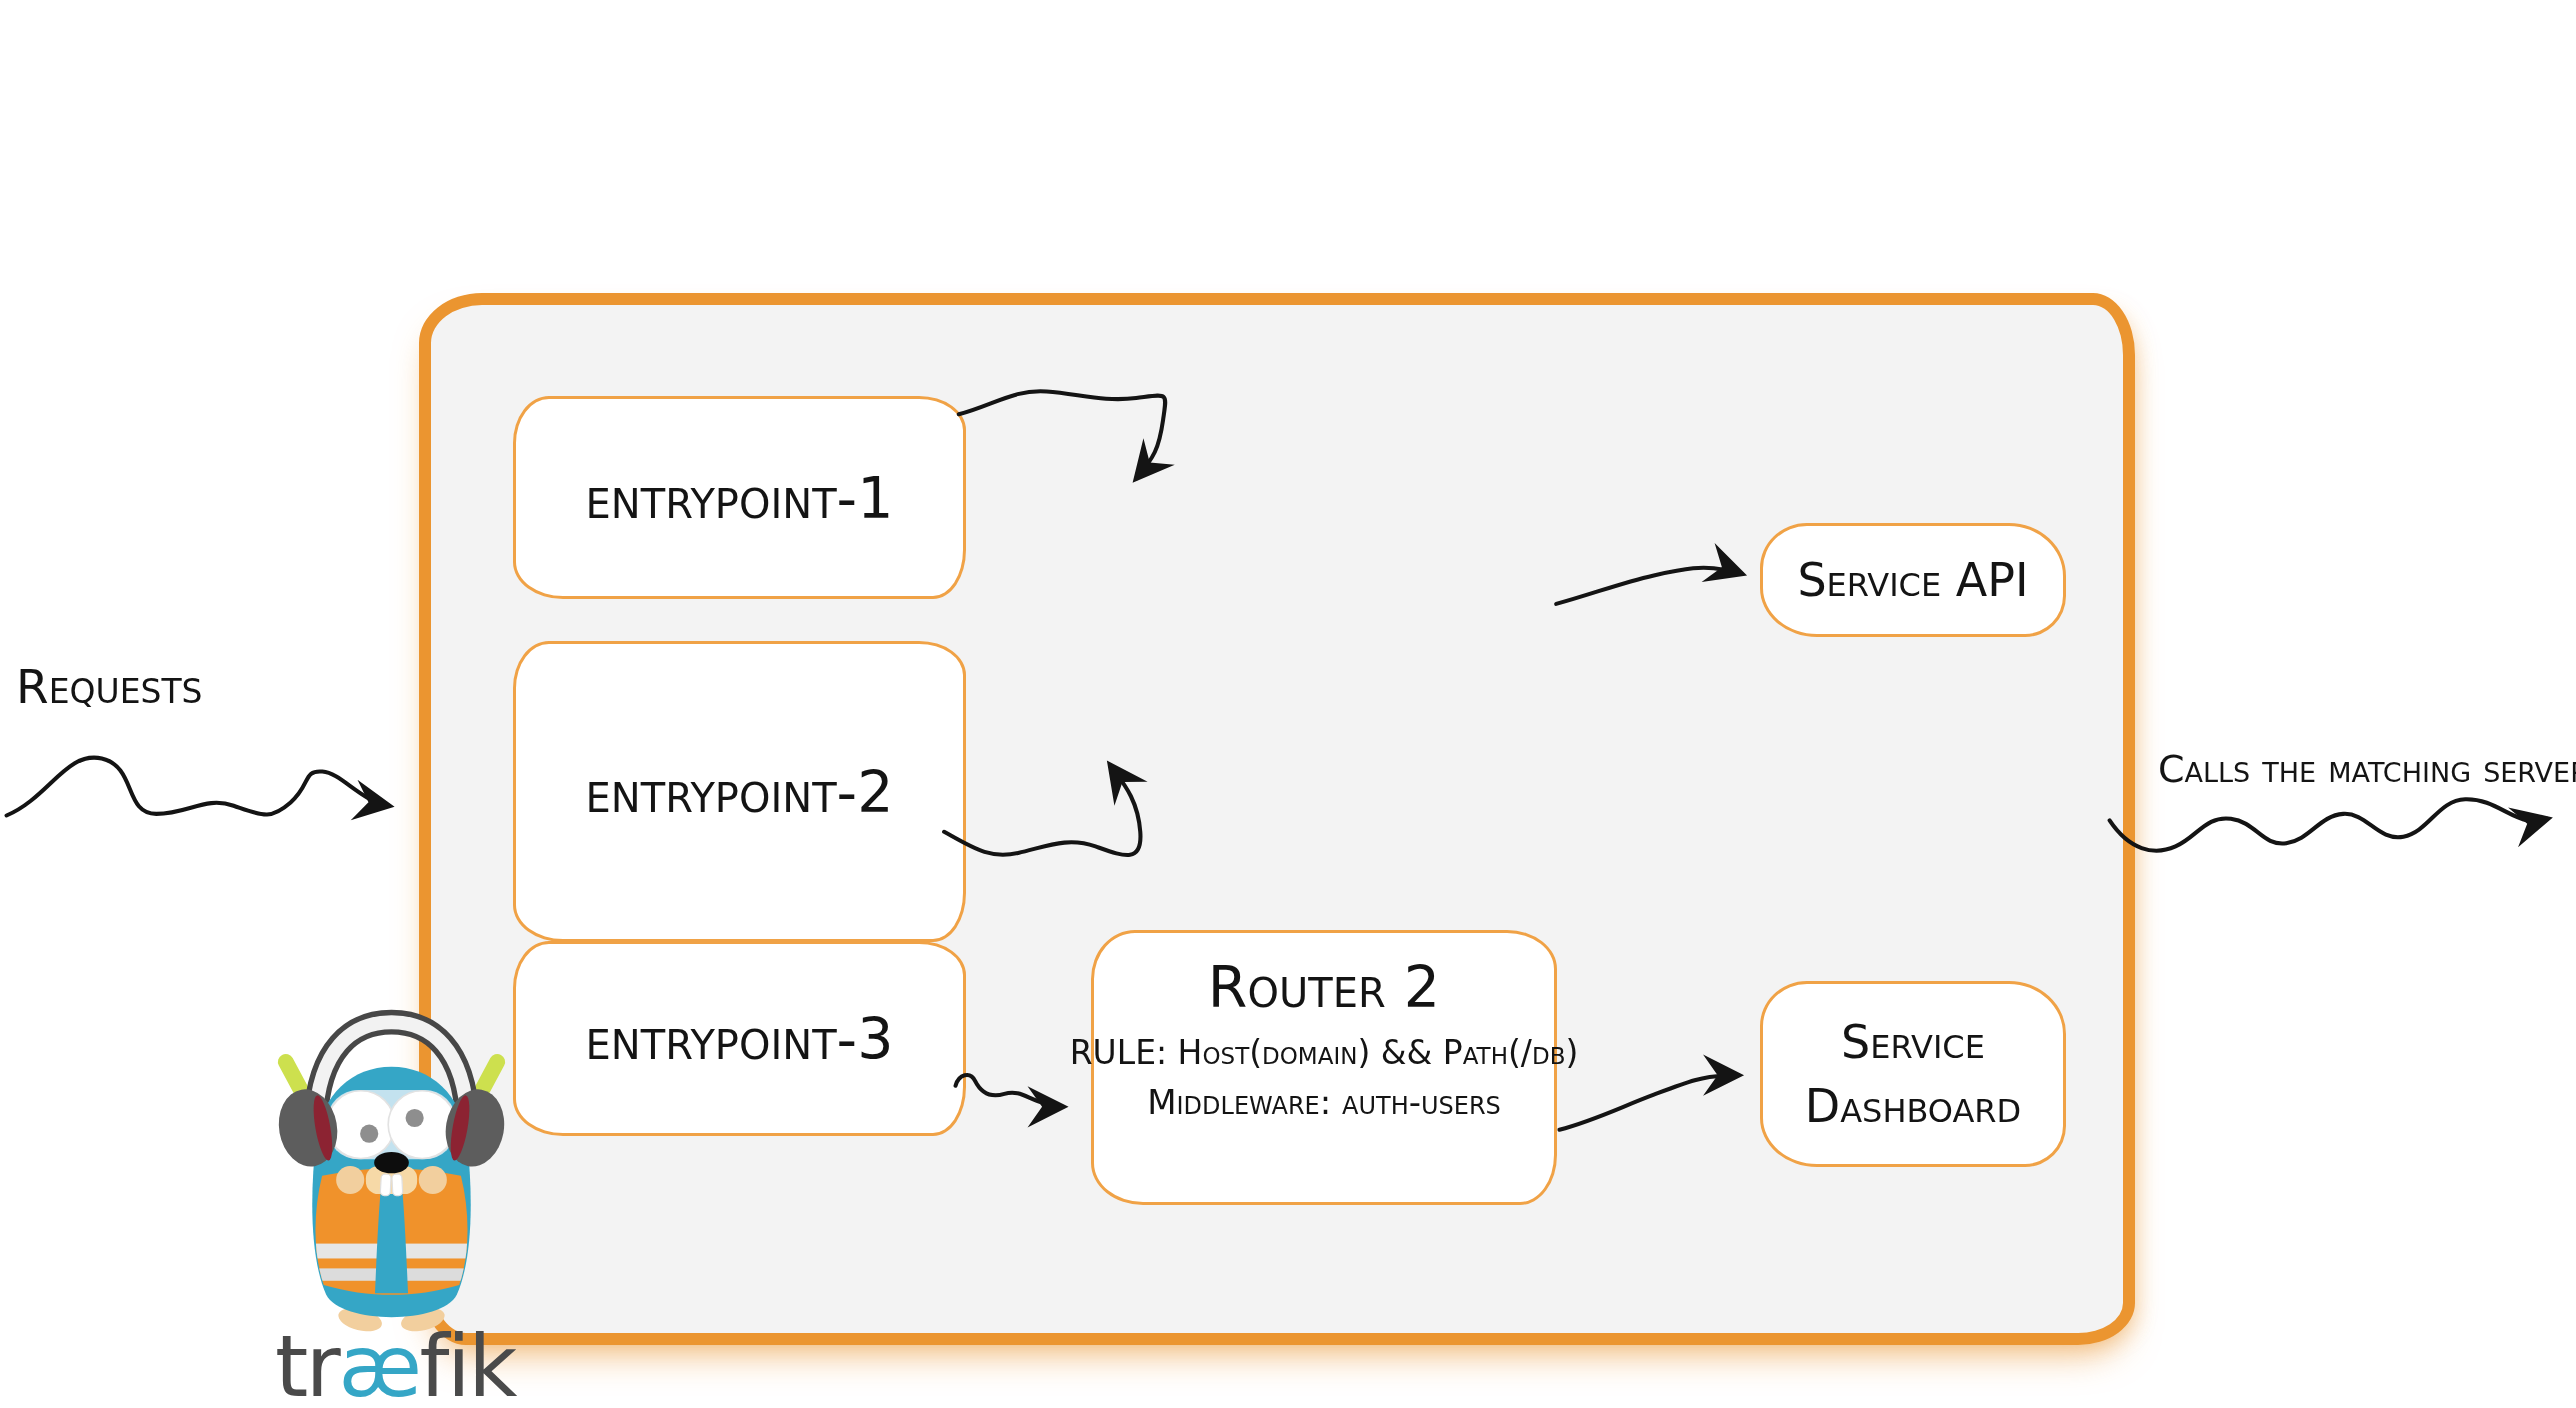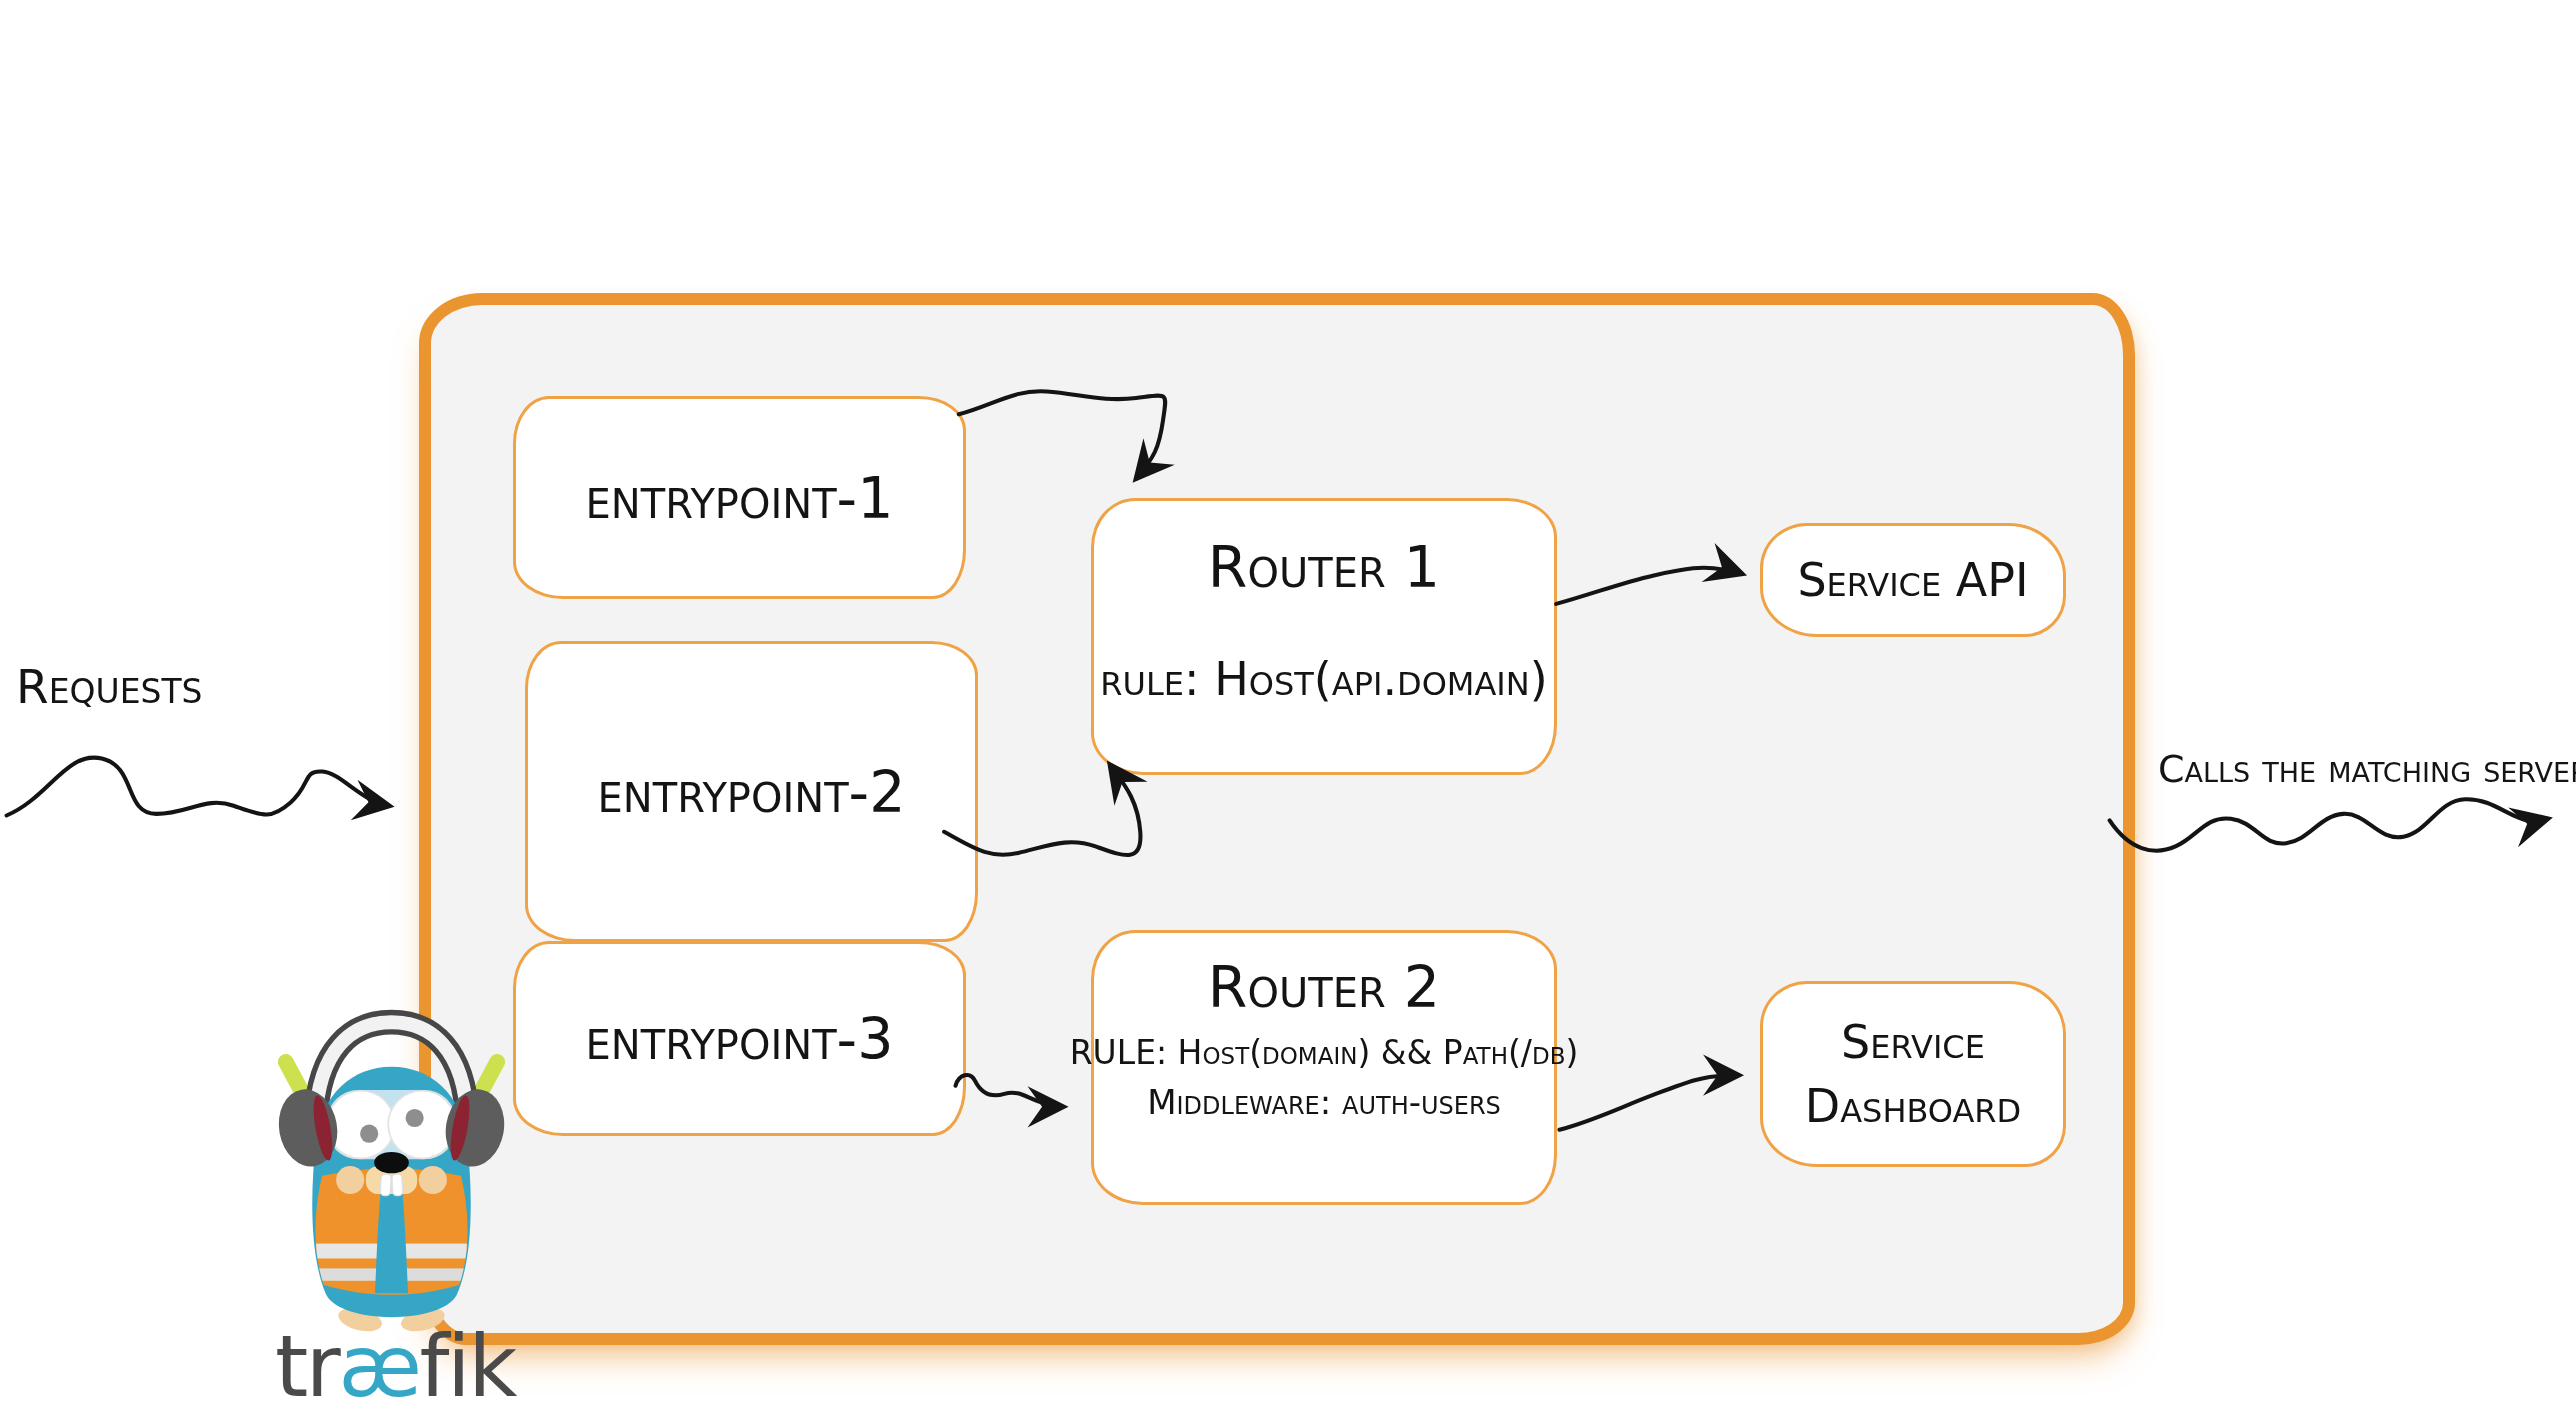--- a/index.html
+++ b/index.html
@@ -19,21 +19,21 @@
     border-radius:63px 42px 57px 47px / 50px 62px 42px 70px;
     box-shadow:0 21px 34px -11.4px rgba(233,148,47,.55), 11.4px 8.1px 21px -11.4px rgba(233,148,47,.35);
   }
   .box{
     position:absolute;box-sizing:border-box;background:#ffffff;
     border:3.3px solid #f0a246;display:flex;align-items:center;justify-content:center;
     text-align:center;
   }
   .ep{left:513px;width:453px;border-radius:36px 47px 33px 50px / 47px 34px 49px 37px;font-size:57px;}
   .ep1{top:396px;height:203px;}
-  .ep2{top:641px;height:301px;margin-left:12px;}
+  .ep2{top:641px;height:301px;}
   .ep3{top:941px;height:195px;}
   .router{
     left:1091px;width:466px;flex-direction:column;justify-content:flex-start;
     border-radius:44px 50px 37px 52px / 49px 39px 50px 42px;
   }
   .r1{top:498px;height:277px;padding-top:33px;}
   .r1 .rule{margin-top:52px;font-size:46px;}
   .r2{top:930px;height:275px;padding-top:21px;}
   .r2 .rule{margin-top:13px;font-size:33px;white-space:nowrap;}
   .r2 .mw{margin-top:9.8px;font-size:34px;white-space:nowrap;}
@@ -66,24 +66,20 @@
   <div class="box ep ep1 sc">
     <span>entrypoint-1</span>
   </div>
   <div class="box ep ep2 sc">
     <span>entrypoint-2</span>
   </div>
   <div class="box ep ep3 sc">
     <span>entrypoint-3</span>
   </div>
 
-  <div class="box router r1 sc">
-    <div class="router-title">Router 1</div>
-    <div class="rule">rule: Host(api.domain)</div>
-  </div>
 
   <div class="box router r2 sc">
     <div class="router-title">Router 2</div>
     <div class="rule">RULE: Host(domain) &amp;&amp; Path(/db)</div>
     <div class="mw">Middleware: auth-users</div>
   </div>
 
   <div class="box svc s1 sc">
     <span>Service API</span>
   </div>

